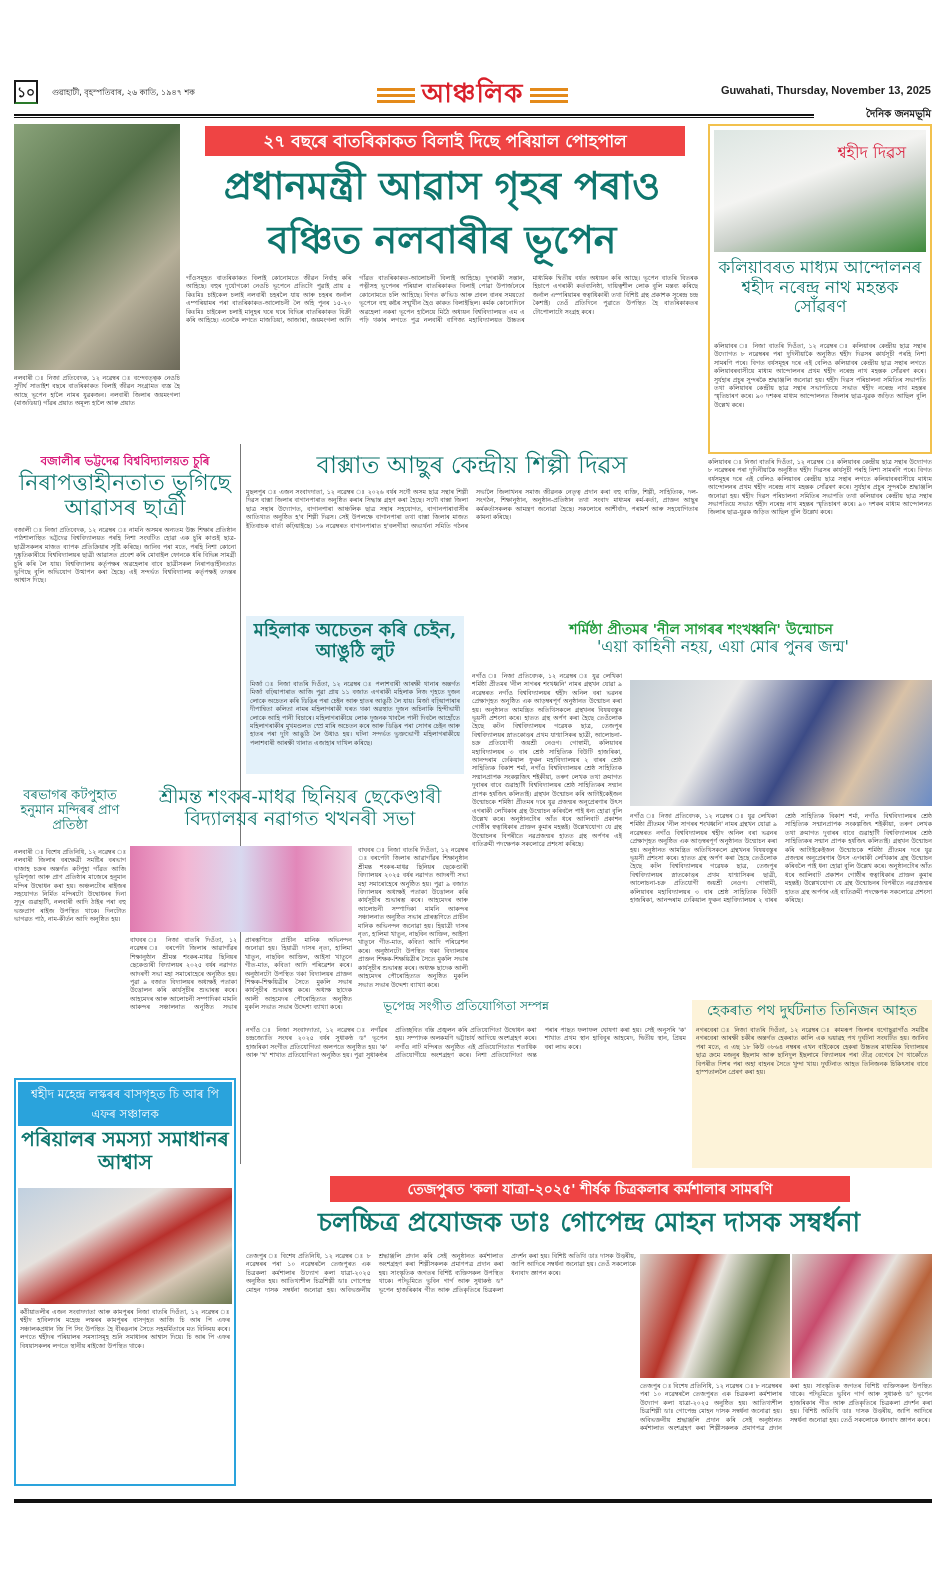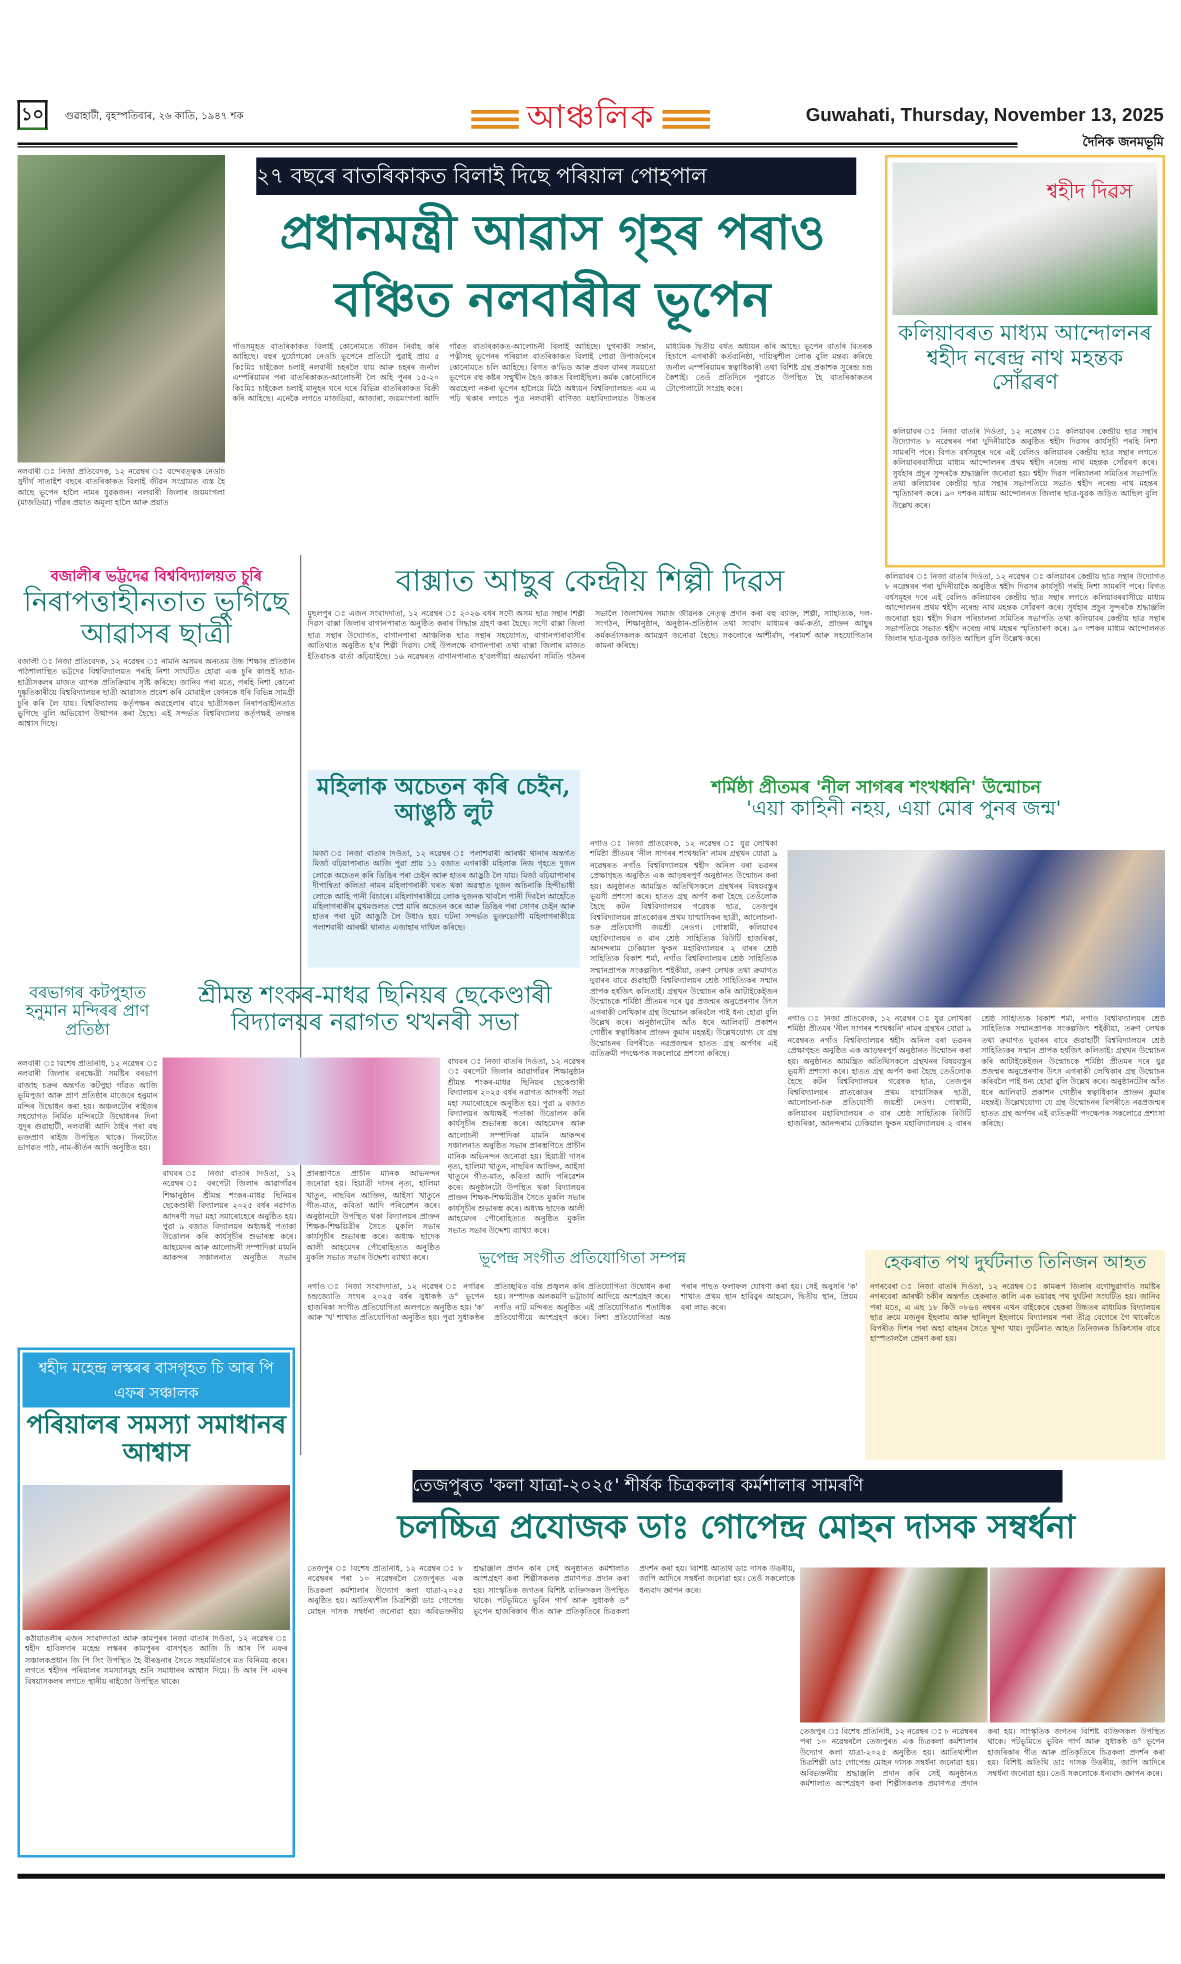--- a/index.html
+++ b/index.html
@@ -5,37 +5,37 @@
   * { box-sizing: border-box; margin: 0; padding: 0; }
   html, body { width: 945px; height: 1571px; background: #ffffff; overflow: hidden; }
   body { font-family: "DejaVu Sans", sans-serif; color: #1a1a1a; position: relative; }
   .abs { position: absolute; }
   
   .pagenum { left: 14px; top: 80px; width: 24px; height: 24px; border: 2px solid #1a1a1a; border-bottom-color:#2a7a2a; font-size: 14px; font-weight: bold; text-align: center; line-height: 20px; font-family: "DejaVu Sans", sans-serif; }
   .date-as { left: 52px; top: 86px; font-size: 8px; color: #222; }
   .logo-wrap { left: 350px; top: 78px; width: 245px; height: 34px; display:flex; align-items:center; justify-content:center; gap:6px;}
   .logo-bars { display:flex; flex-direction:column; gap:3px; }
   .logo-bars span { display:block; width:38px; height:3px; background:#e48a1a; }
-  .logo-text { font-size: 26px; font-weight: normal; color: #d9202a; font-family: "DejaVu Serif", serif; letter-spacing: 1px; }
-  .date-en { right: 14px; top: 84px; font-size: 15px; color: #222; font-family: "Liberation Sans", sans-serif; font-weight: bold; margin-left: 24px;}
+  .logo-text { font-size: 26px; font-weight: bold; color: #d9202a; font-family: "DejaVu Serif", serif; letter-spacing: 1px; }
+  .date-en { right: 14px; top: 84px; font-size: 11px; color: #222; font-family: "Liberation Sans", sans-serif; font-weight: bold; margin-left: 24px;}
   .rule-top { left: 14px; top: 114px; width: 800px; height: 4px; border-top: 2px solid #111; border-bottom: 1px solid #111; }
   .paper-name { right: 14px; top: 106px; font-size: 10px; font-weight: bold; color:#111; }
   
   .pic { background: linear-gradient(135deg,#8aa37a,#4f6b44 40%,#b7b09a 70%,#6d6a5a); }
   .pic.p2 { background: linear-gradient(160deg,#dde6e2,#f4f4f2 40%,#c9cfc8 60%,#3f8a3c); }
   .pic.p3 { background: linear-gradient(120deg,#c6cfd6,#e9e9e9 30%,#3c4b86 55%,#d9c2a7 75%,#6b8cc6); }
   .pic.p4 { background: linear-gradient(90deg,#e07bb0,#f3b6d3 25%,#d8d8ef 50%,#e287b9 75%,#f0d0e0); }
   .pic.p5 { background: linear-gradient(150deg,#c0d0e0,#e6e2de 35%,#b8302c 55%,#d8c7b6 75%,#6e7a52); }
   .pic.p6 { background: linear-gradient(110deg,#dcd8d0,#b8362b 30%,#e9e5df 45%,#5a6f3c 70%,#d9c8ae); }
   .pic.p7 { background: linear-gradient(120deg,#d8d4cc,#c84c6e 30%,#e7e3de 50%,#b8623a 70%,#c8c0ae); }
   .body-txt { font-size: 6.2px; line-height: 8.4px; color: #2a2a2a; text-align: justify; overflow: hidden; font-family: "DejaVu Sans", sans-serif; }
   .cols3 { column-count: 3; column-gap: 8px; }
   .cols2 { column-count: 2; column-gap: 8px; }
   .hl { font-weight: bold; color: #0f766e; text-align: center; font-family: "DejaVu Serif", serif; line-height: 1.15; }
-  .kicker-red { background: #0f172a; color: #fff; font-weight: normal; }
+  .kicker-red { background: #ef4444; color: #fff; text-align: center; font-weight: bold; }
   .vline { width: 1px; background: #777; }
 </style>
 </head>
 <body>
 
 <div class="abs pagenum">১০</div>
 <div class="abs date-as">গুৱাহাটী, বৃহস্পতিবাৰ, ২৬ কাতি, ১৯৪৭ শক</div>
 <div class="abs logo-wrap">
   <div class="logo-bars">
       <span></span>

